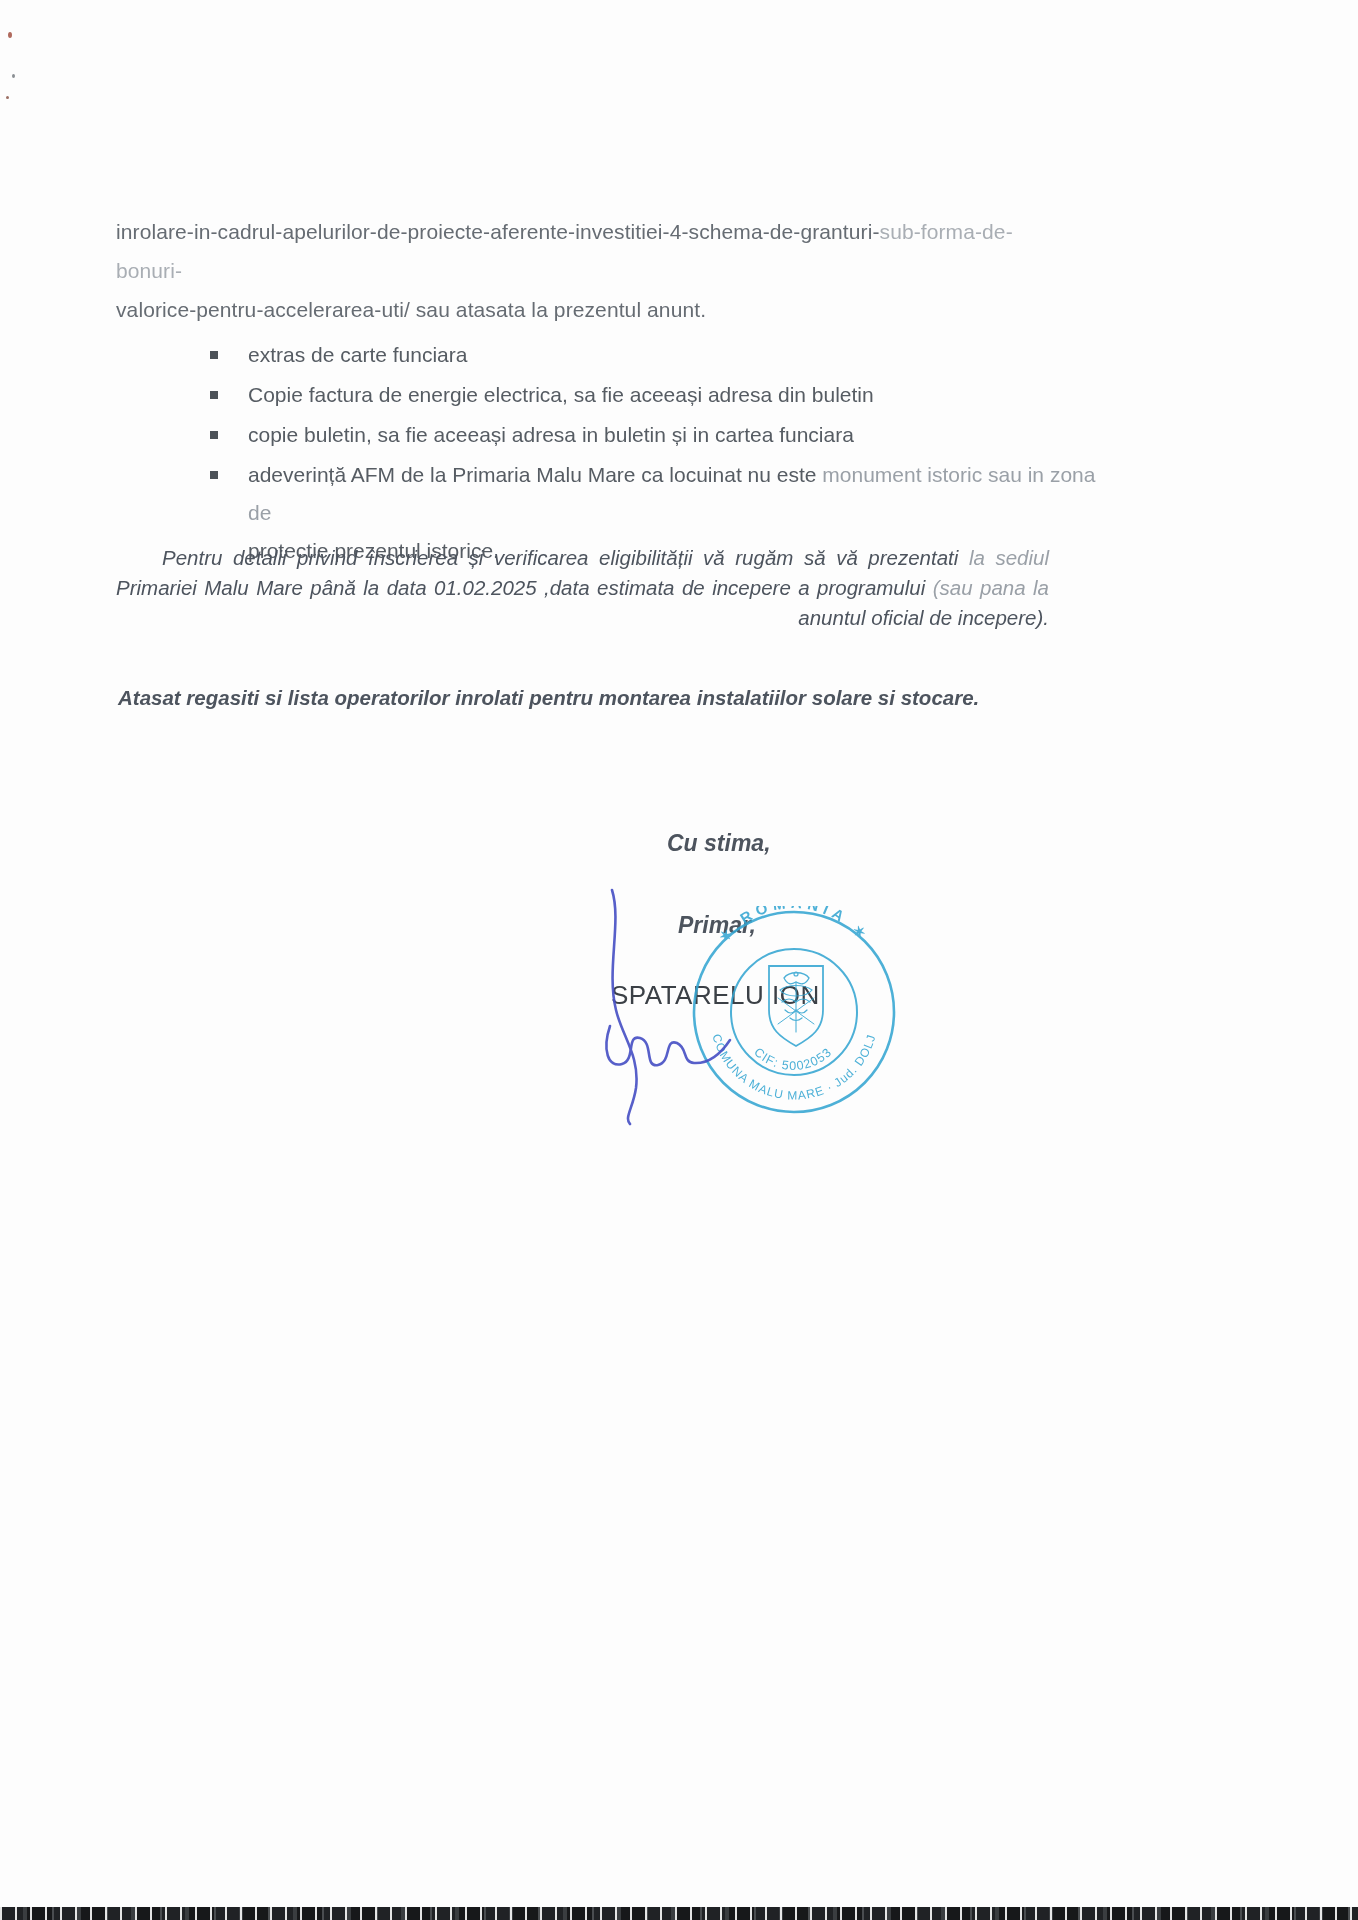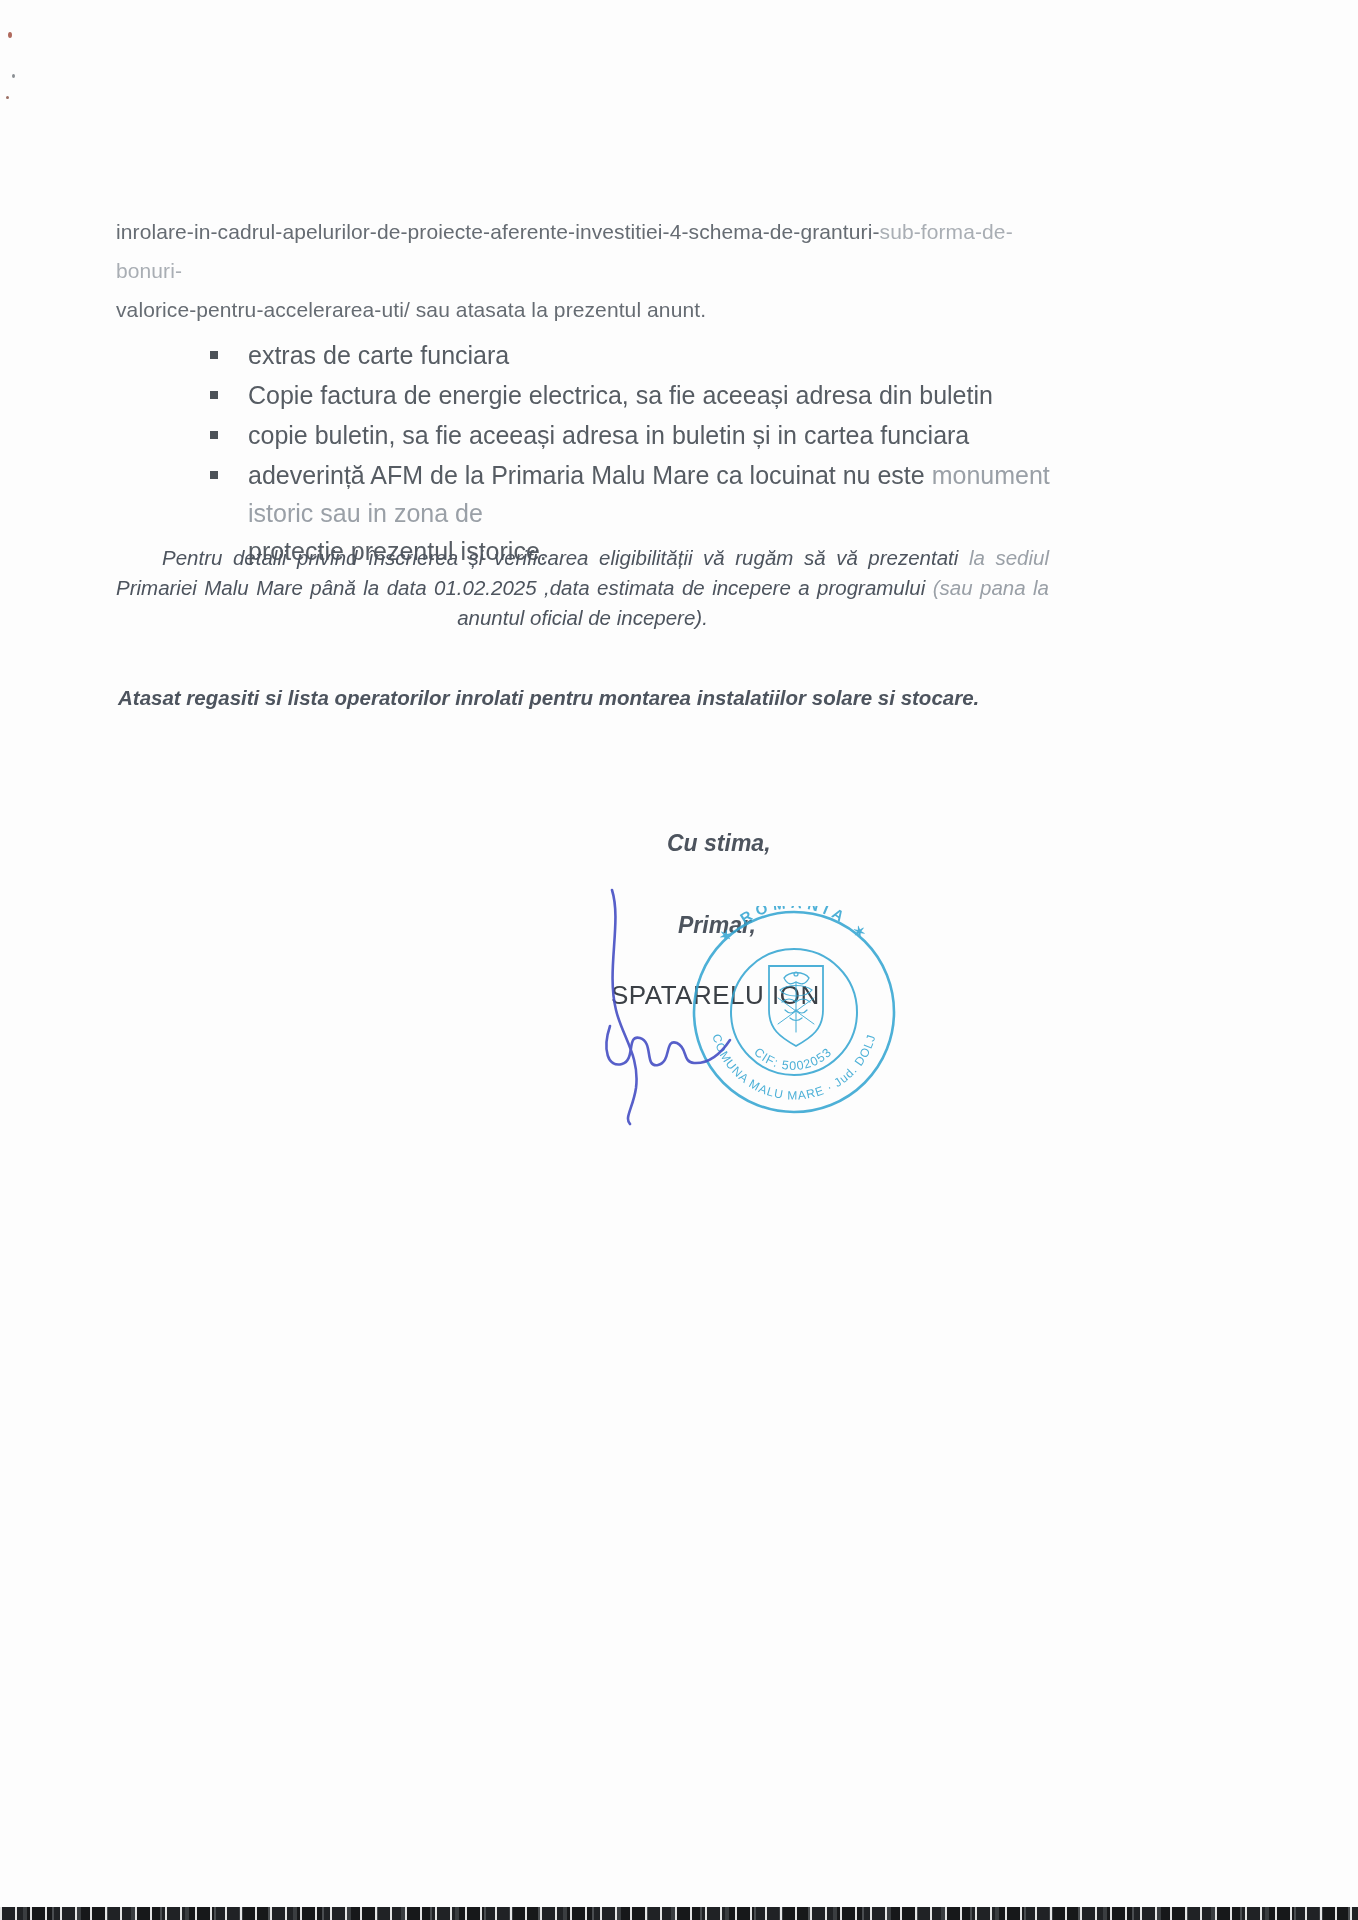--- a/index.html
+++ b/index.html
@@ -17,37 +17,37 @@
     position:absolute;left:116px;top:212px;width:960px;
     font-size:21px;line-height:39px;color:#666c73;letter-spacing:.1px;
   }
   .faded{color:#a9aeb4;}
   .faded-soft{color:#9aa0a7;}
   
   .bullets{position:absolute;left:210px;top:336px;width:900px;}
   .bullet-item{
     display:flex;align-items:flex-start;
     margin-bottom:2px;
-    font-size:25px;line-height:38px;color:#565c63;
+    font-size:21px;line-height:38px;color:#565c63;
   }
   .bullet-marker{
     flex:0 0 auto;
     width:8px;height:8px;background:#4c5258;
     margin:15px 30px 0 0;
   }
   .bullet-text{flex:1;}
   
   .notice{
     position:absolute;left:116px;top:543px;width:933px;
     font-size:20.5px;line-height:30px;
     font-weight:400;font-style:italic;color:#4d545e;
   }
   .notice .jline{text-align:justify;text-align-last:justify;white-space:nowrap;}
   .notice .jline.first{text-indent:46px;}
-  .notice .lastline{text-align:center;}
+  .notice .lastline{text-align:right;}
   
   .attachment{
     position:absolute;left:118px;top:684px;width:900px;
     font-size:20.5px;line-height:28px;
     font-weight:700;font-style:italic;color:#4d545e;
   }
   
   .salutation{
     position:absolute;left:667px;top:830px;
     font-size:23px;font-weight:700;font-style:italic;color:#4d545e;

